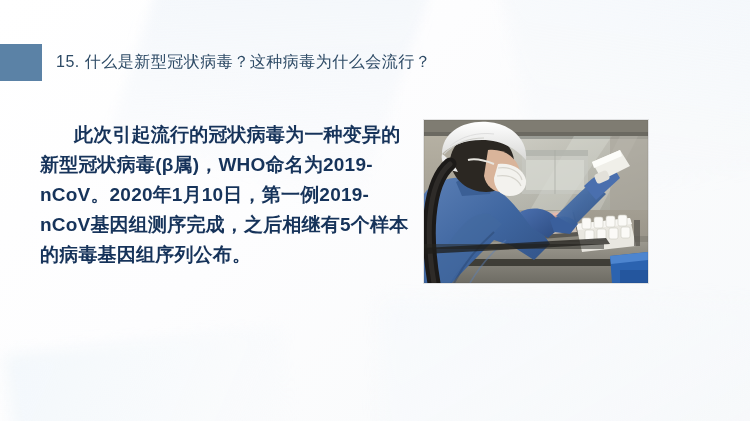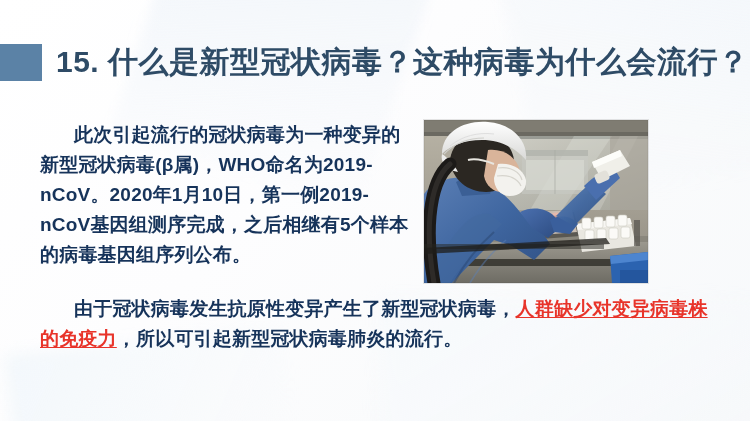--- a/index.html
+++ b/index.html
@@ -76,26 +76,26 @@
     left: 0;
     top: 0;
     width: 42px;
     height: 37px;
     background: #5b82a6;
   }
   .title-text {
     position: absolute;
     left: 56px;
     top: -2px;
-    font-size: 30px;
+    font-size: 16px;
     line-height: 40px;
     letter-spacing: 0.5px;
     color: #2e4b66;
     white-space: nowrap;
-    font-weight: 700;
+    font-weight: 400;
   }
 
   
   .body-block {
     position: absolute;
     left: 40px;
     top: 120px;
     width: 375px;
   }
   .para {
@@ -298,17 +298,14 @@
       <polygon points="0,128 182,118 186,124 0,134" fill="#1f1e1a" opacity="0.75"></polygon>
 
       <rect x="0" y="0" width="224" height="163" fill="none" stroke="rgba(0,0,0,0.08)" stroke-width="1"></rect>
     </svg>
   </div>
 
   <div class="body-block">
     <p class="para"><span class="indent"></span><span>此次引起流行的冠状病毒为一种变异的新型冠状病毒(β属)，WHO命名为2019-nCoV。2020年1月10日，第一例2019-nCoV基因组测序完成，之后相继有5个样本的病毒基因组序列公布。</span></p>
   </div>
 
-  <div class="para2-block">
-    <p class="para"><span class="indent"></span><span>由于冠状病毒发生抗原性变异产生了新型冠状病毒，</span><span class="hl">人群缺少对变异病毒株的免疫力</span><span>，所以可引起新型冠状病毒肺炎的流行。</span></p>
-  </div>
 
 </div>
 
 </body></html>

